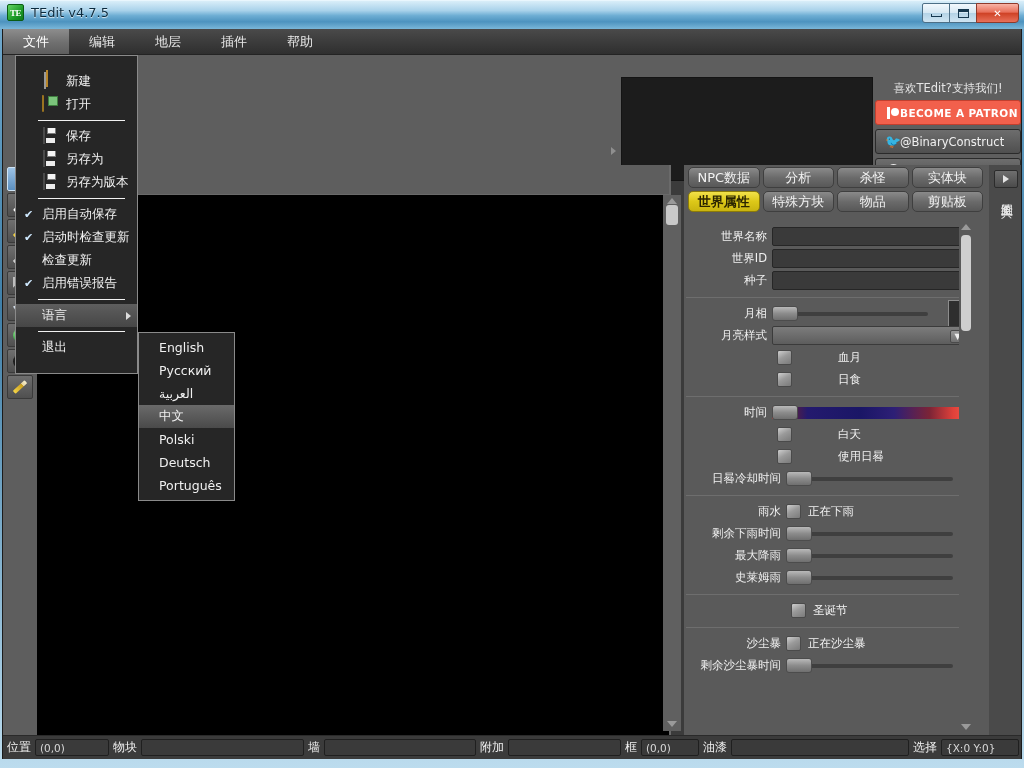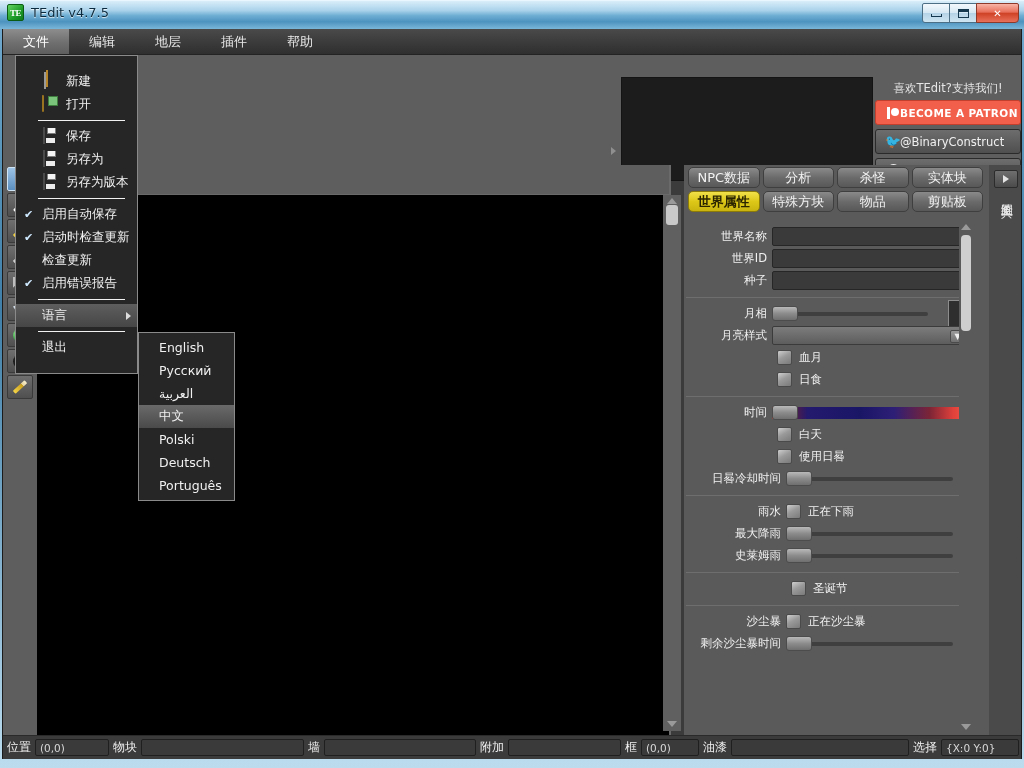--- a/index.html
+++ b/index.html
@@ -251,21 +251,21 @@
   .moonbox {
     width:22px;height:27px;background:#2e2e2e;border:1px solid #8d8d8d;flex:none;margin-right:3px;
   }
   .cbrow { display:flex;align-items:center;height:21px;margin:1px 0; }
   .cb {
     width:15px;height:15px;flex:none;
     background:linear-gradient(150deg,#cfcfcf 0%,#9a9a9a 45%,#7a7a7a 100%);
     border:1px solid #4a4a4a;border-radius:2px;
   }
   .cblabel { font-size:11.5px;color:#f2f2f2;padding-left:7px; }
-  .indent { padding-left:91px; }
+  .indent { padding-left:91px;gap:39px; }
   #panel-scroll {
     position:absolute;right:16px;top:76px;width:14px;height:492px;background:#5a5a5a;
   }
   #panel-scroll .inner-thumb{position:absolute;left:2px;top:14px;width:10px;height:96px;background:#cfcfcf;border-radius:4px;}
   #rightrail {
     position:absolute;left:986px;top:136px;width:34px;height:570px;background:#4a4a4a;
   }
   #rightrail .flip {
     width:24px;height:18px;margin:5px auto 0;
     background:linear-gradient(180deg,#6f6f6f,#4b4b4b);border:1px solid #2c2c2c;border-radius:2px;
@@ -477,20 +477,27 @@
               <div class="sthumb"></div>
             </div>
           </div>
         </div>
 
         <div class="sect">
           <div class="row">
             <div class="rlabel w100">雨水</div>
             <div class="cb"></div>
             <div class="cblabel">正在下雨</div>
+          </div>
+          <div class="row">
+            <div class="rlabel w100">剩余下雨时间</div>
+            <div class="slider">
+              <div class="strack"></div>
+              <div class="sthumb"></div>
+            </div>
           </div>
           <div class="row">
             <div class="rlabel w100">最大降雨</div>
             <div class="slider">
               <div class="strack"></div>
               <div class="sthumb"></div>
             </div>
           </div>
           <div class="row">
             <div class="rlabel w100">史莱姆雨</div>

